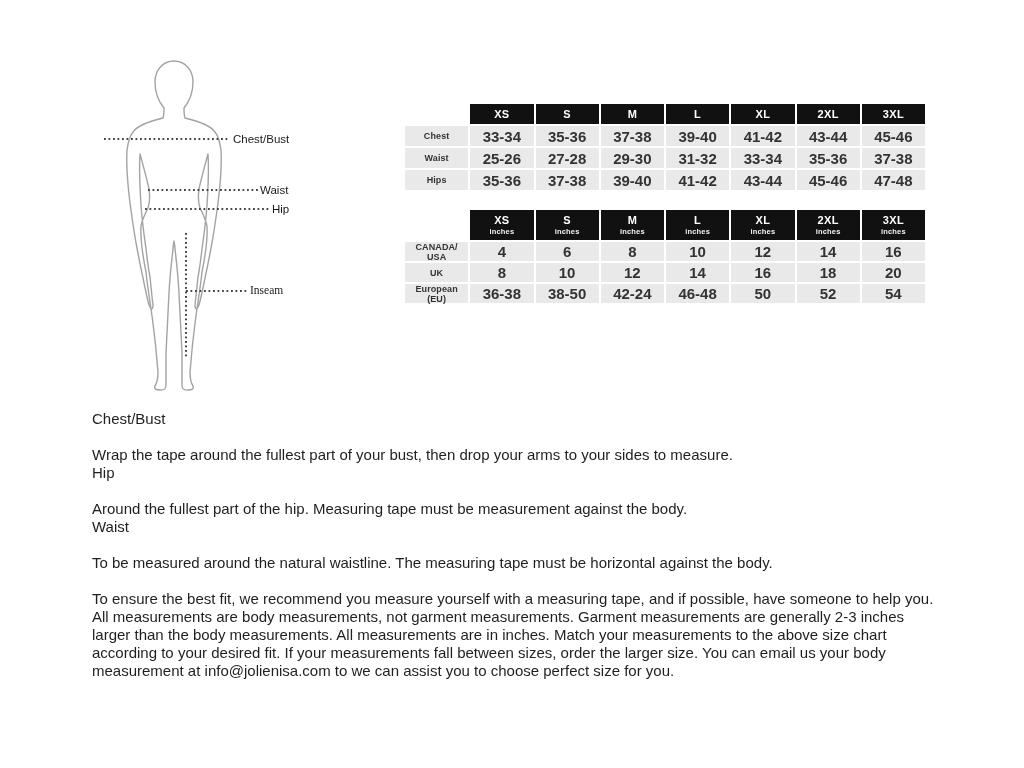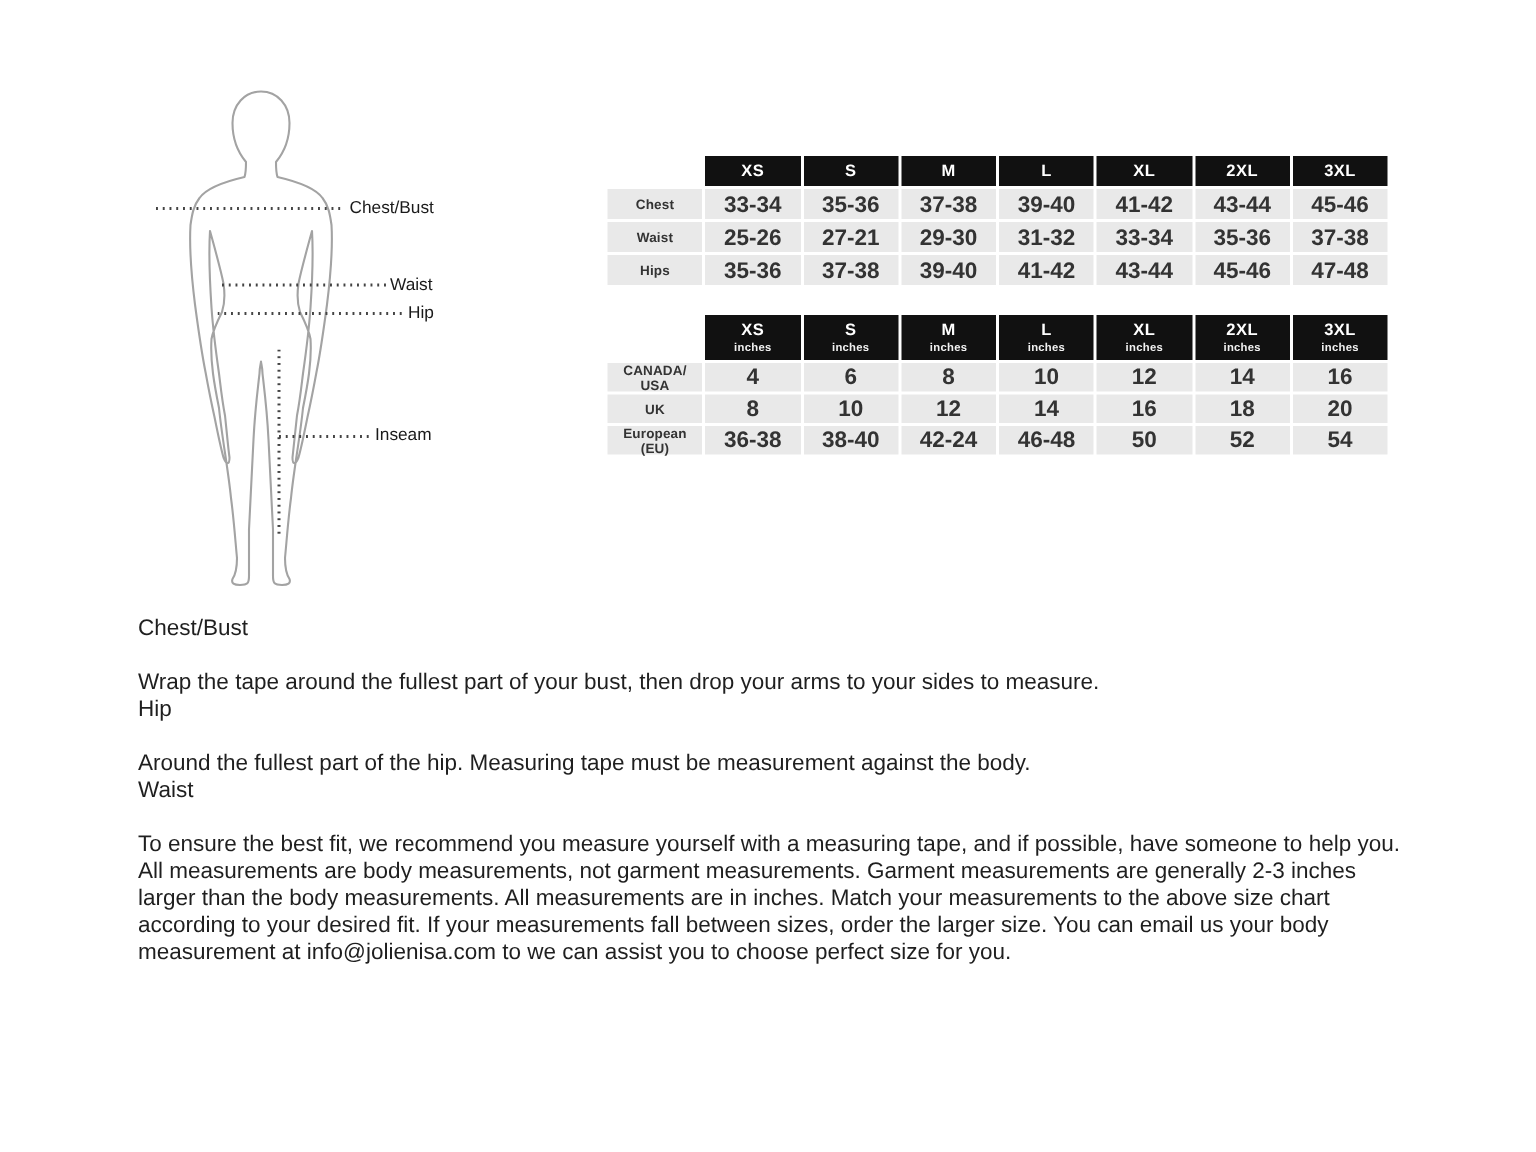--- a/index.html
+++ b/index.html
@@ -90,21 +90,21 @@
         C45,47 41,38 41,27 C41,15 49,6 60,6 Z"></path>
     </svg>
     <div class="mline" style="left:4px;top:88px;width:126px;"></div>
     <div class="mlabel" style="left:133px;top:83px;">Chest/Bust</div>
     <div class="mline" style="left:48px;top:139px;width:110px;"></div>
     <div class="mlabel" style="left:160px;top:134px;">Waist</div>
     <div class="mline" style="left:45px;top:158px;width:125px;"></div>
     <div class="mlabel" style="left:172px;top:153px;">Hip</div>
     <div class="mline-v" style="left:85px;top:183px;height:124px;"></div>
     <div class="mline" style="left:86px;top:240px;width:61px;"></div>
-    <div class="mlabel" style="left:150px;top:234px;">Inseam</div>
+    <div class="mlabel" style="left:150px;top:234px;font-family:Liberation Serif, serif;">Inseam</div>
   </div>
 
   <div class="size-table" id="table-body-measurements">
       <div class="cell corner">
         <span></span>
       </div>
       <div class="cell th">
         <span>XS</span>
       </div>
       <div class="cell th">
@@ -149,21 +149,21 @@
       <div class="cell td">
         <span>45-46</span>
       </div>
       <div class="cell td rowlabel">
         <span>Waist</span>
       </div>
       <div class="cell td">
         <span>25-26</span>
       </div>
       <div class="cell td">
-        <span>27-21</span>
+        <span>27-28</span>
       </div>
       <div class="cell td">
         <span>29-30</span>
       </div>
       <div class="cell td">
         <span>31-32</span>
       </div>
       <div class="cell td">
         <span>33-34</span>
       </div>
@@ -279,21 +279,21 @@
       <div class="cell td">
         <span>20</span>
       </div>
       <div class="cell td rowlabel">
         <span>European (EU)</span>
       </div>
       <div class="cell td">
         <span>36-38</span>
       </div>
       <div class="cell td">
-        <span>38-40</span>
+        <span>38-50</span>
       </div>
       <div class="cell td">
         <span>42-24</span>
       </div>
       <div class="cell td">
         <span>46-48</span>
       </div>
       <div class="cell td">
         <span>50</span>
       </div>
@@ -304,20 +304,21 @@
         <span>54</span>
       </div>
     </div>
 
   <div class="instructions" id="instructions">
       <p>Chest/Bust</p>
       <p>Wrap the tape around the fullest part of your bust, then drop your arms to your sides to measure.
 Hip</p>
       <p>Around the fullest part of the hip. Measuring tape must be measurement against the body.
 Waist</p>
+      <p>To be measured around the natural waistline. The measuring tape must be horizontal against the body.</p>
       <p>To ensure the best fit, we recommend you measure yourself with a measuring tape, and if possible, have someone to help you.
 All measurements are body measurements, not garment measurements. Garment measurements are generally 2-3 inches
 larger than the body measurements. All measurements are in inches. Match your measurements to the above size chart
 according to your desired fit. If your measurements fall between sizes, order the larger size. You can email us your body
 measurement at info@jolienisa.com to we can assist you to choose perfect size for you.</p>
     </div>
 
 </div>
 
 </body></html>

